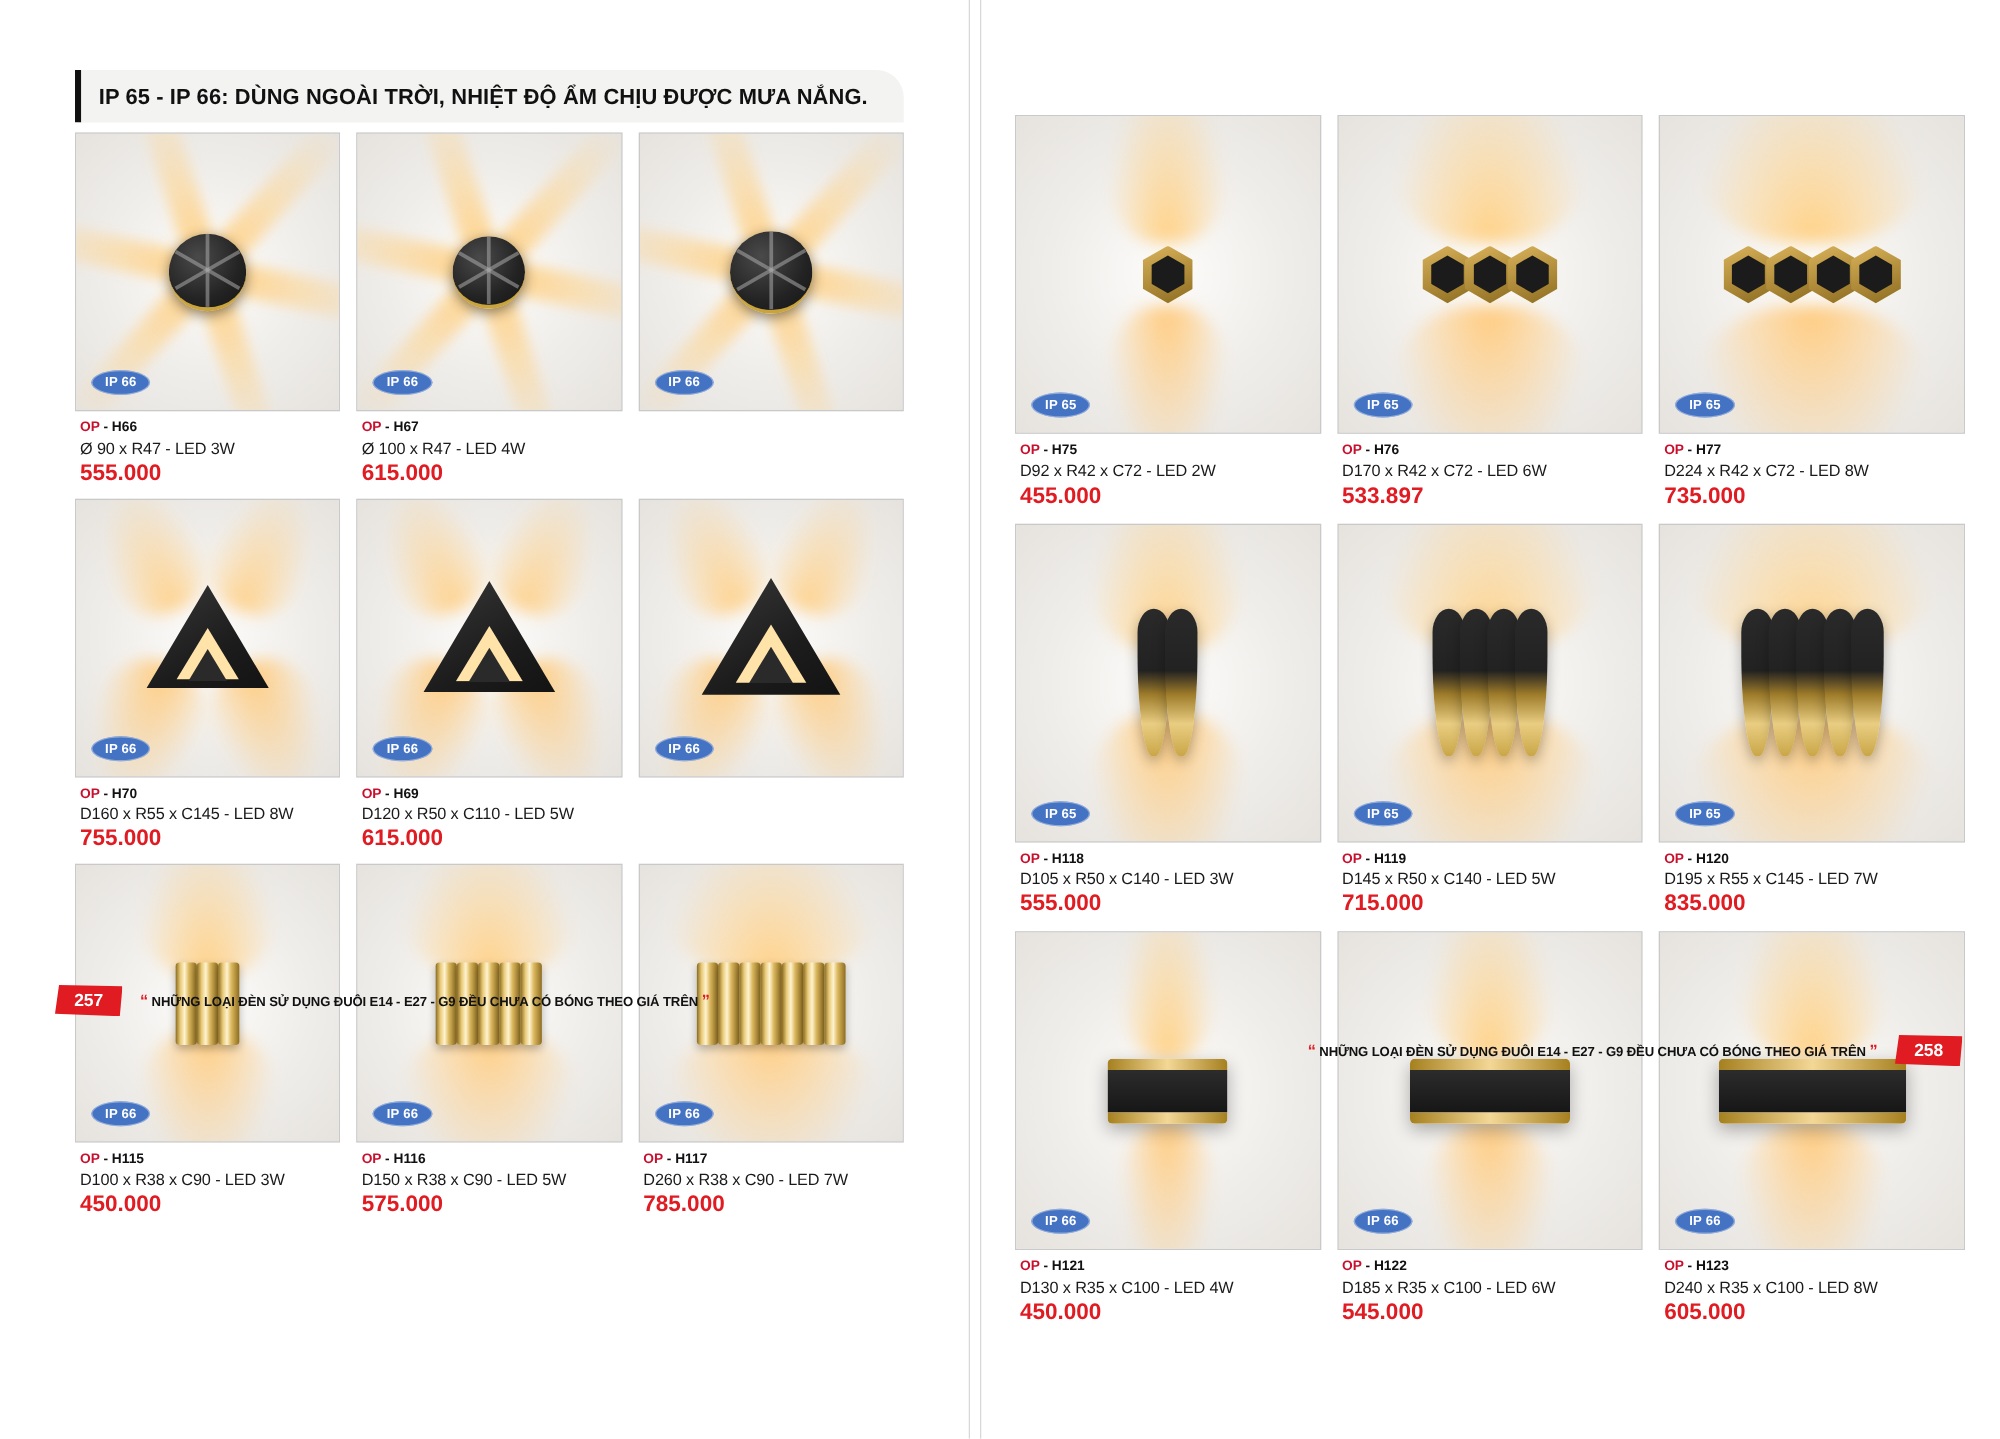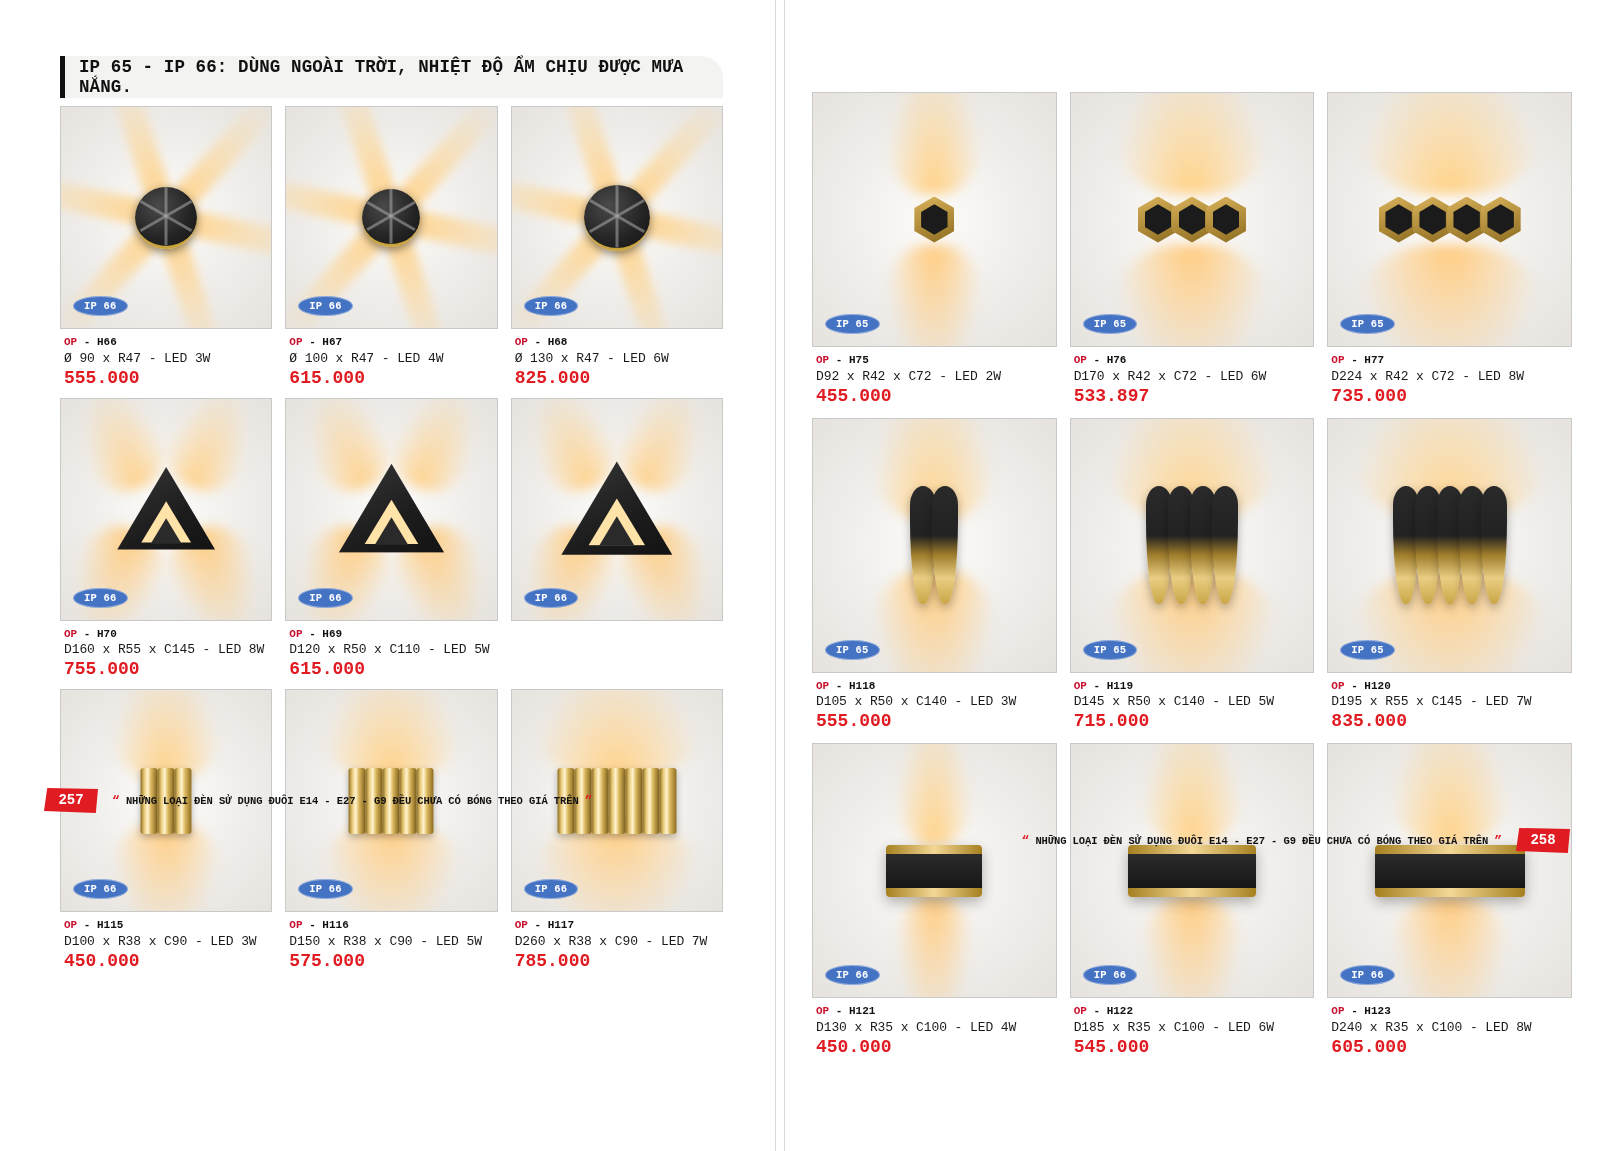--- a/index.html
+++ b/index.html
@@ -3,21 +3,21 @@
 <meta charset="utf-8">
 <style>
   * { box-sizing: border-box; margin: 0; padding: 0; }
   html, body {
     width: 1600px; height: 1151px;
     background: #ffffff;
     font-family: "Liberation Sans", sans-serif;
     overflow: hidden;
   }
   .spread { display: flex; width: 1600px; height: 1151px; position: relative; }
-  .page { position: relative; height: 835px; font-family: Liberation Mono, monospace; }
+  .page { position: relative; height: 835px; }
   .page-left  { width: 775px; }
   .gutter { width: 10px; background: #ffffff; border-left: 1px solid #d8d8d8; border-right: 1px solid #d8d8d8; }
   .page-right { width: 815px; margin-top: 40px; }
 
   
   .banner {
     position: absolute; left: 60px; top: 56px;
     width: 663px; height: 42px;
     background: #f3f3f1;
     border-top-right-radius: 22px;
@@ -268,28 +268,20 @@
               <div class="ray" style="width: 150px; height: 26px; transform: rotate(252deg) translateY(-13px); margin-left: 0px; left: 50%; top: 50%;"></div>
               <div class="ray" style="width: 150px; height: 26px; transform: rotate(312deg) translateY(-13px); margin-left: 0px; left: 50%; top: 50%;"></div>
               <div class="disc-wrap">
               <div class="disc" style="width:66px;height:66px">
                   <i></i>
                 </div>
             </div>
             </div>
         <div class="ip-badge">IP 66</div>
       </div>
-      <div class="caption">
-        <div class="cap-code">
-          <span class="op">OP</span>
-          <span>- H68</span>
-        </div>
-        <div class="cap-spec">Ø 130 x R47 - LED 6W</div>
-        <div class="cap-price">825.000</div>
-      </div>
         </div>
         <div class="card">
       <div class="photo">
         <div class="wall"></div>
         <div class="art">
               <div class="beam" style="left:8%;top:-6%;width:40%;height:48%;transform:rotate(-22deg);border-radius:50%/60%;background:radial-gradient(ellipse at 50% 100%, rgba(255,206,130,.9), rgba(255,226,175,0) 72%)"></div>
               <div class="beam" style="right:8%;top:-6%;width:40%;height:48%;transform:rotate(22deg);border-radius:50%/60%;background:radial-gradient(ellipse at 50% 100%, rgba(255,206,130,.9), rgba(255,226,175,0) 72%)"></div>
               <div class="beam" style="left:4%;bottom:-10%;width:44%;height:52%;transform:rotate(18deg);border-radius:50%/60%;background:radial-gradient(ellipse at 50% 0%, rgba(255,200,118,.95), rgba(255,226,175,0) 72%)"></div>
               <div class="beam" style="right:4%;bottom:-10%;width:44%;height:52%;transform:rotate(-18deg);border-radius:50%/60%;background:radial-gradient(ellipse at 50% 0%, rgba(255,200,118,.95), rgba(255,226,175,0) 72%)"></div>
               <div class="tri-body" style="width:104px;height:91.52px"></div>

